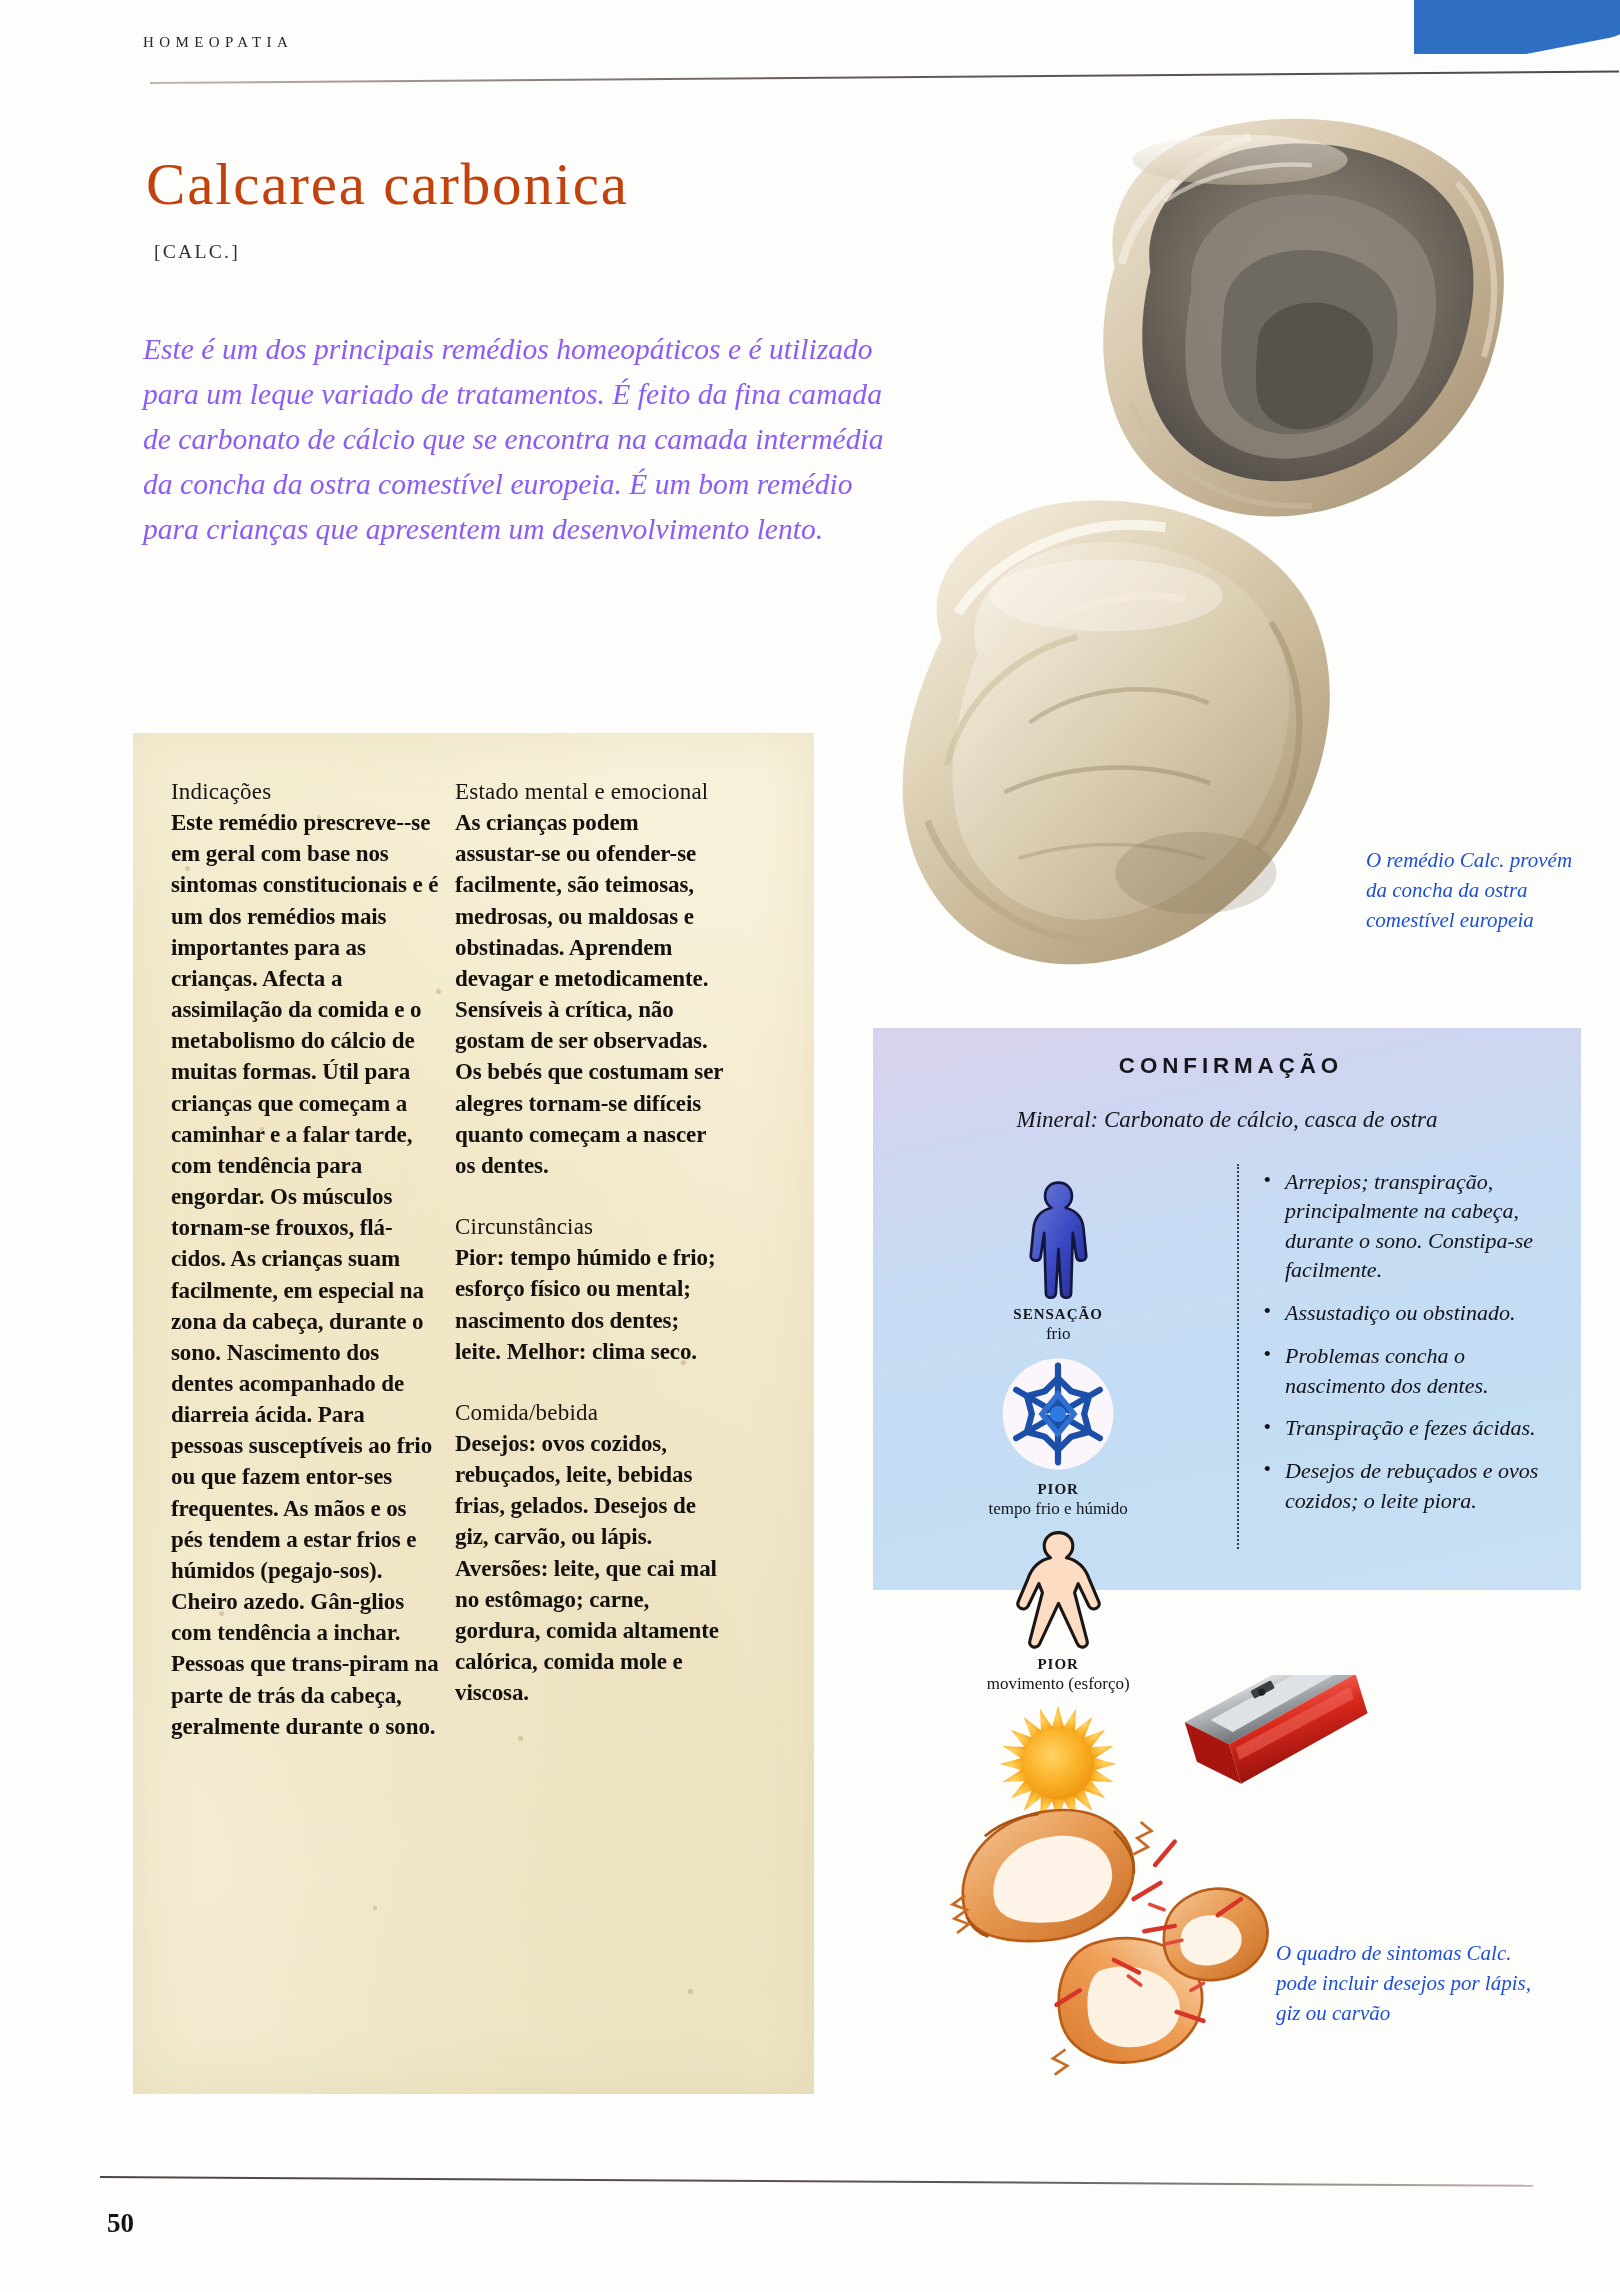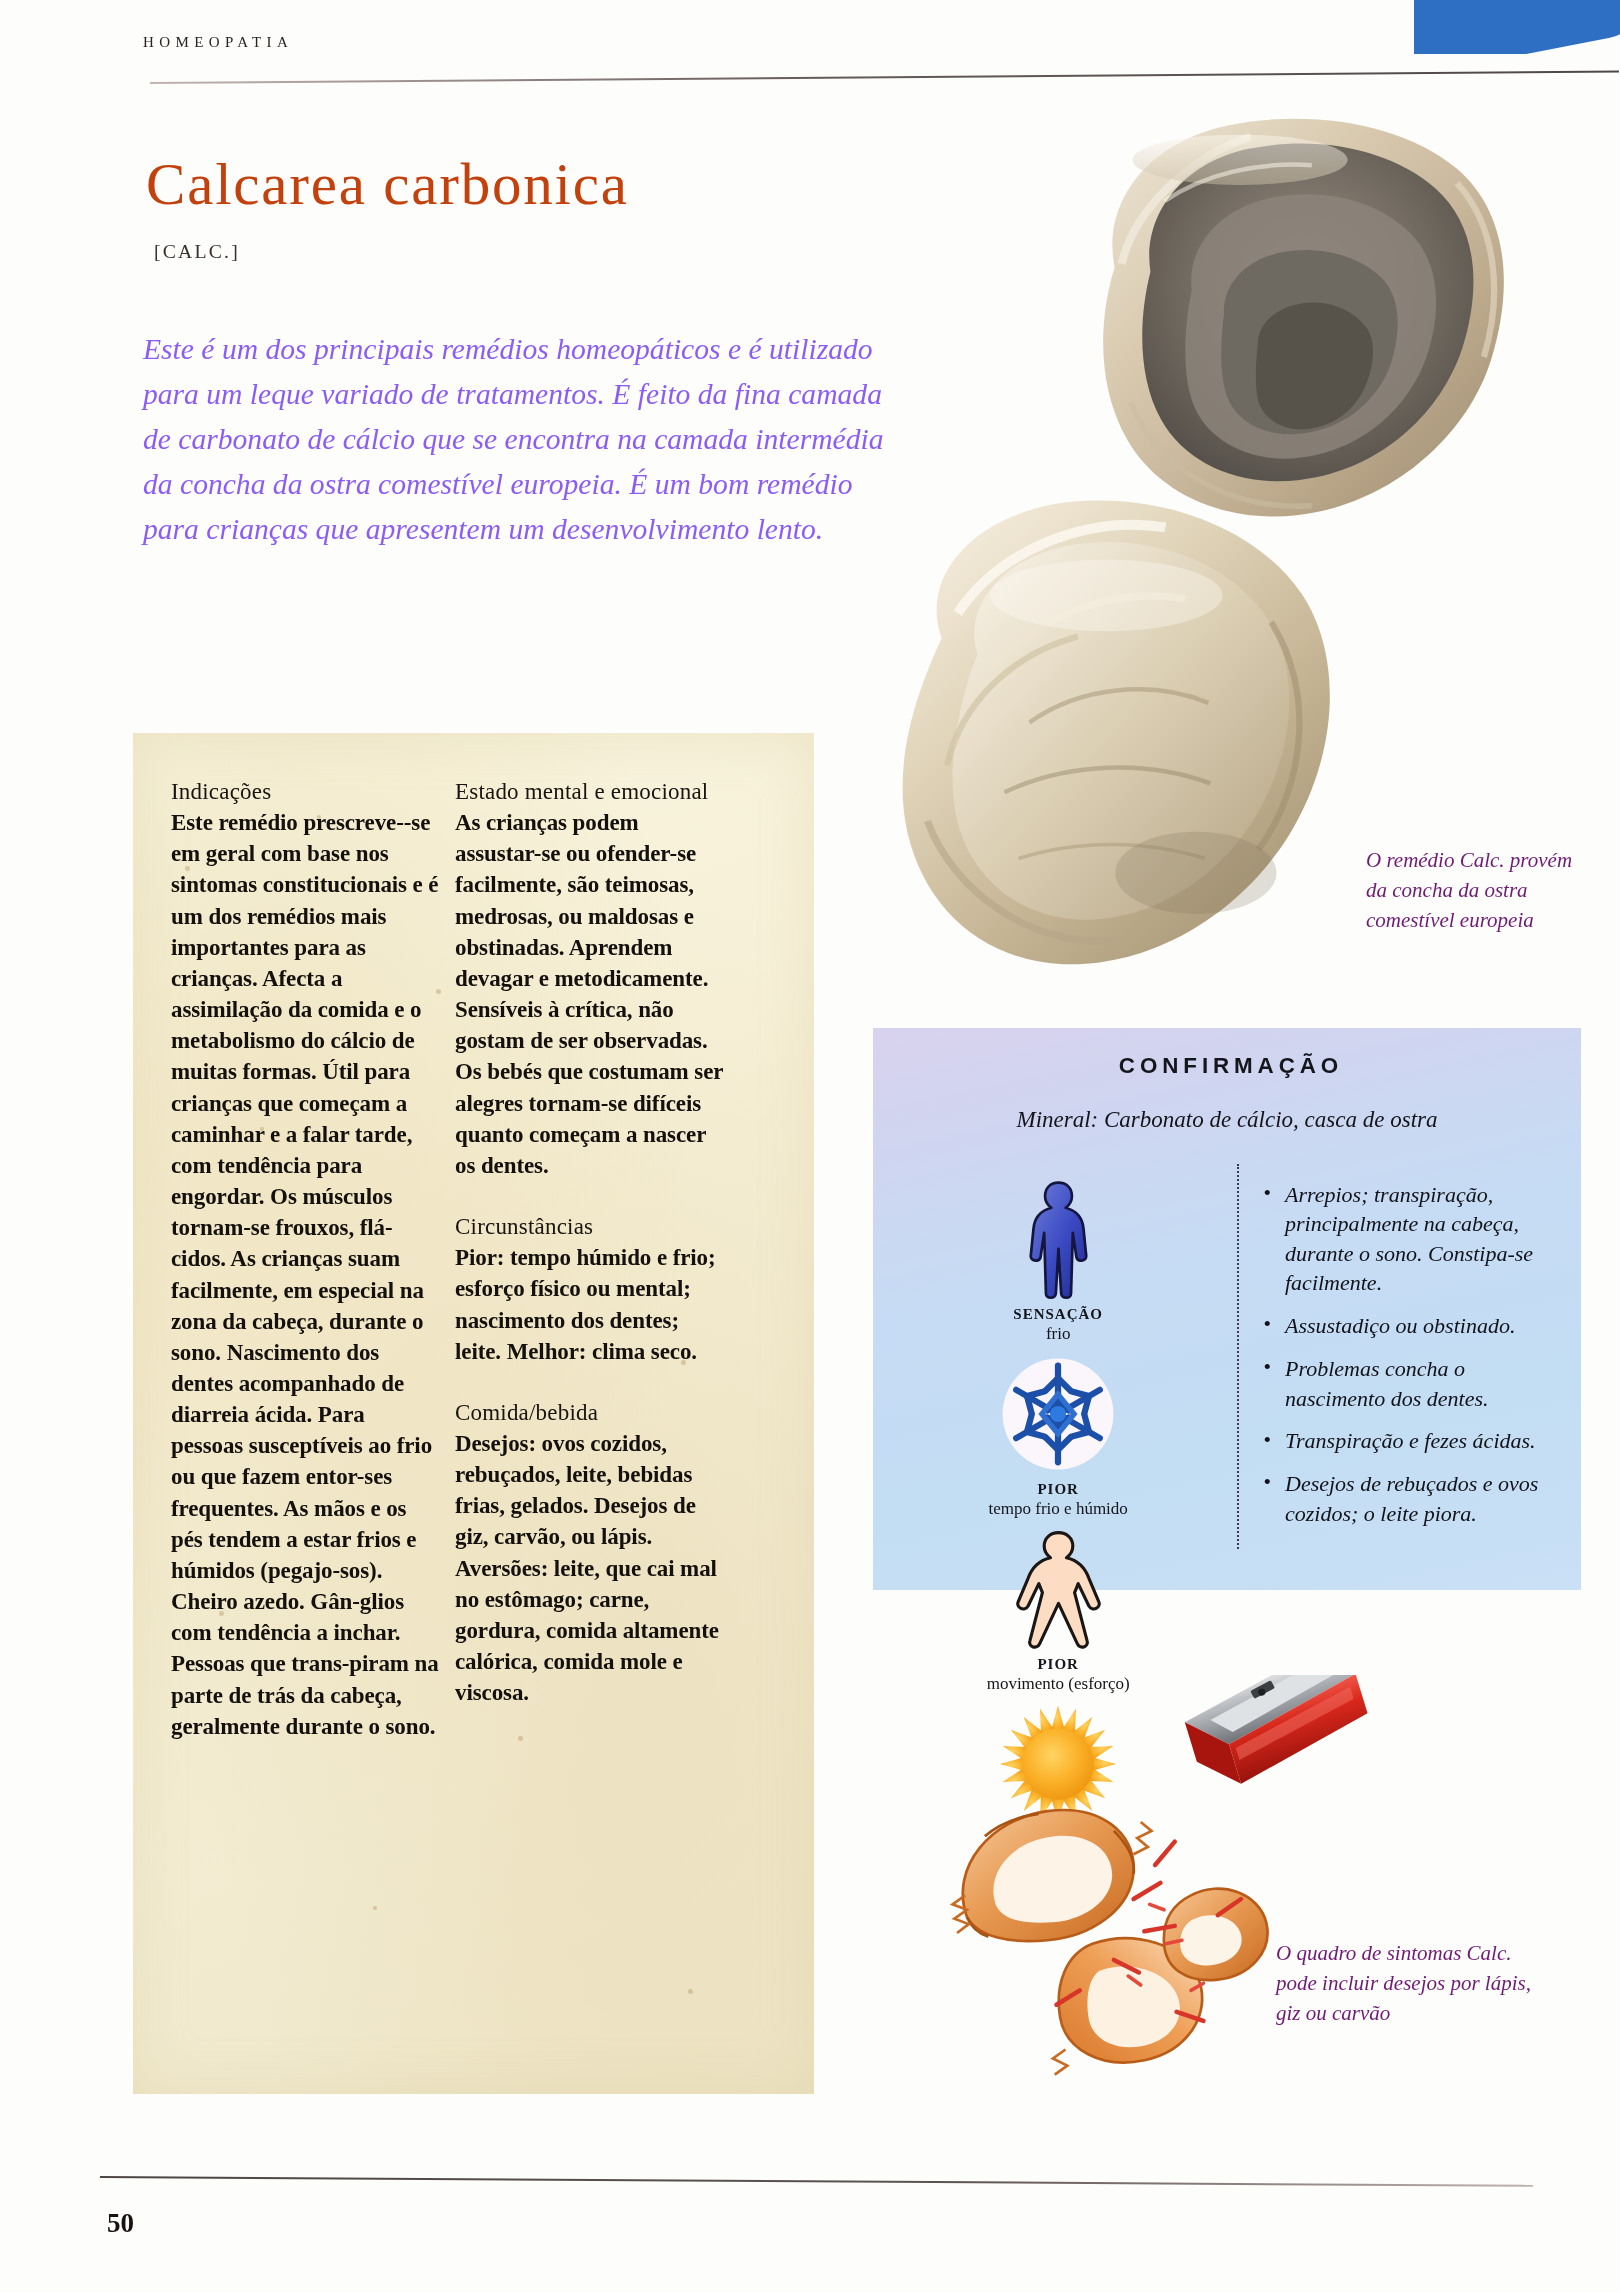--- a/index.html
+++ b/index.html
@@ -164,21 +164,21 @@
     inset: 0;
   }
 
   
   .caption {
     position: absolute;
     font-family: "Liberation Serif", serif;
     font-style: italic;
     font-size: 21px;
     line-height: 1.42;
-    color: #701a75;
+    color: #1d4ed8;
   }
   .caption-oyster { left: 1366px; top: 846px; width: 215px; }
   .caption-sharp  { left: 1276px; top: 1939px; width: 269px; }
 
   
   .conf-box {
     position: absolute;
     left: 873px;
     top: 1028px;
     width: 708px;
@@ -247,21 +247,21 @@
   .icon-sub {
     font-family: "Liberation Serif", serif;
     font-size: 17px;
     color: #15151c;
     margin-top: 0.9px;
   }
 
   .conf-list {
     position: absolute;
     left: 387px;
-    top: 152px;
+    top: 139px;
     width: 296px;
     font-family: "Liberation Serif", serif;
     font-style: italic;
     font-size: 22px;
     line-height: 1.34;
     color: #12121a;
     list-style: none;
   }
   .conf-list li {
     position: relative;

